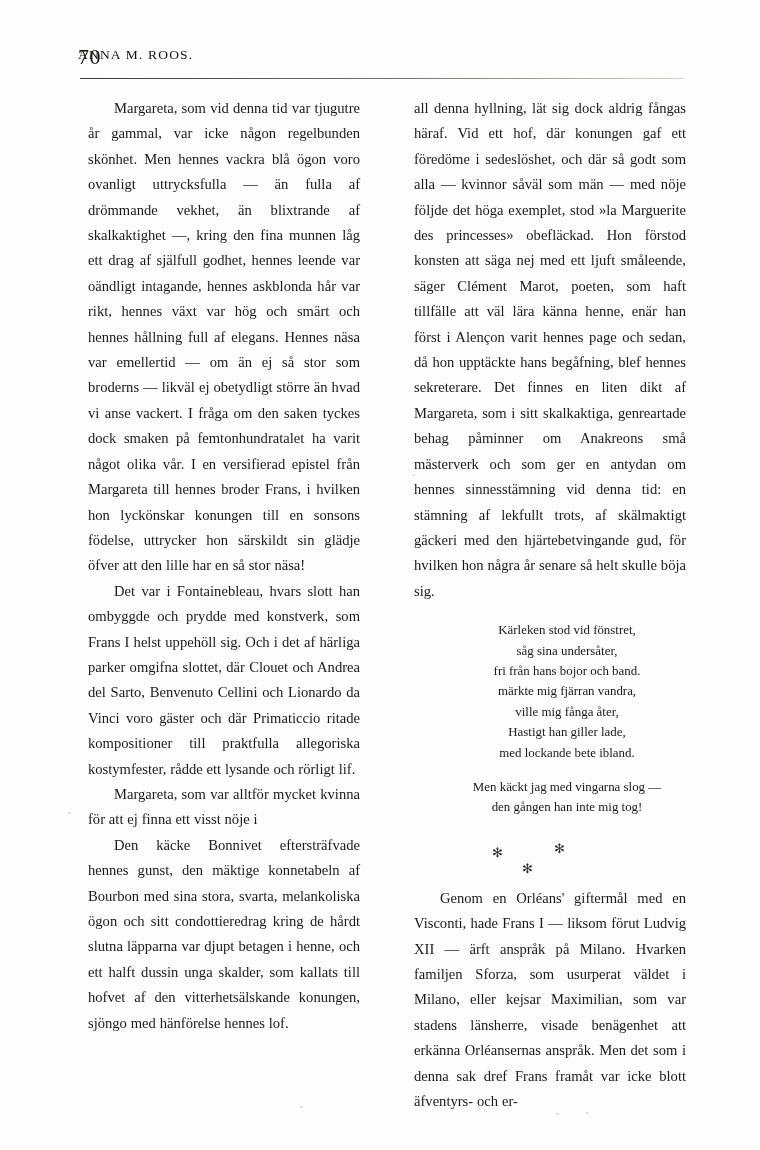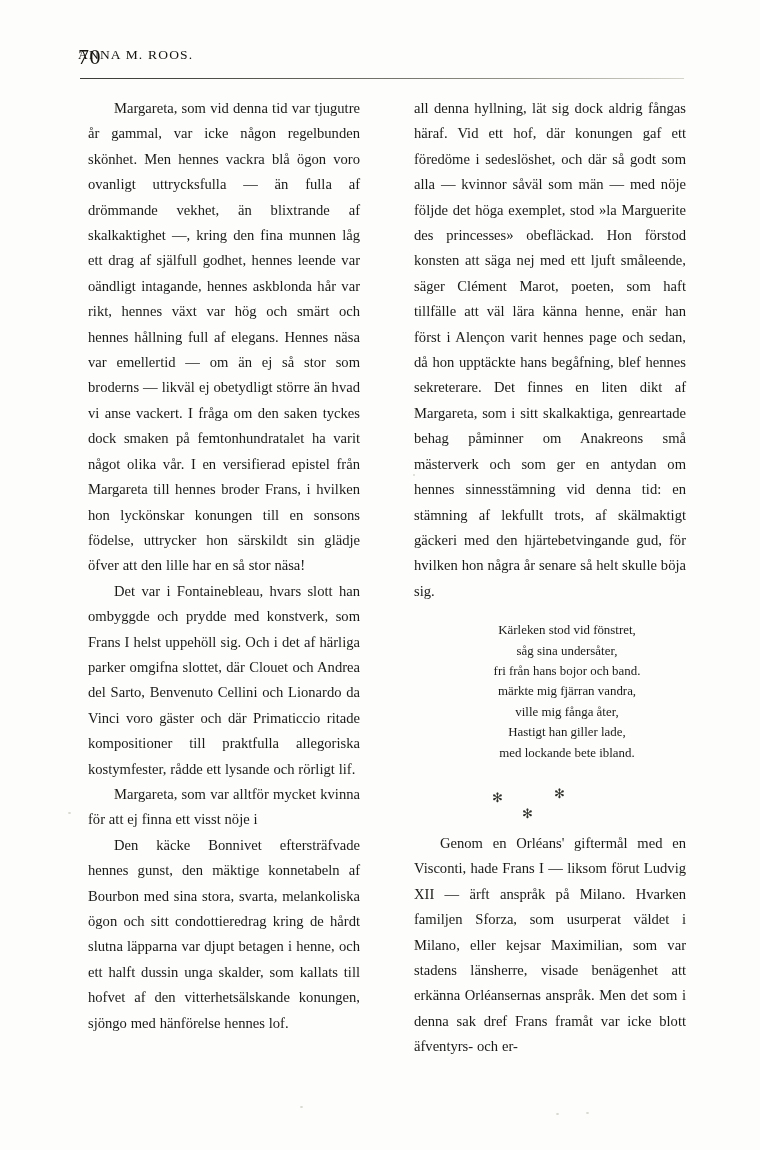--- a/index.html
+++ b/index.html
@@ -174,20 +174,24 @@
       <div class="poem">
         <div class="stanza">
           <span class="vline">Kärleken stod vid fönstret,</span>
           <span class="vline">såg sina undersåter,</span>
           <span class="vline">fri från hans bojor och band.</span>
           <span class="vline">märkte mig fjärran vandra,</span>
           <span class="vline">ville mig fånga åter,</span>
           <span class="vline">Hastigt han giller lade,</span>
           <span class="vline">med lockande bete ibland.</span>
         </div>
+        <div class="stanza">
+          <span class="vline">Men käckt jag med vingarna slog —</span>
+          <span class="vline">den gången han inte mig tog!</span>
+        </div>
       </div>
 
       <div class="asterism">
         <span class="ast-a">✻</span>
         <span class="ast-b">✻</span>
         <span class="ast-c">✻</span>
       </div>
 
       <p>Genom en Orléans' giftermål med en Visconti, hade Frans I — liksom förut Ludvig XII — ärft anspråk på Milano. Hvarken familjen Sforza, som usurperat väldet i Milano, eller kejsar Maximilian, som var stadens länsherre, visade benägenhet att erkänna Orléansernas anspråk. Men det som i denna sak dref Frans framåt var icke blott äfventyrs- och er-</p>
     </div>

